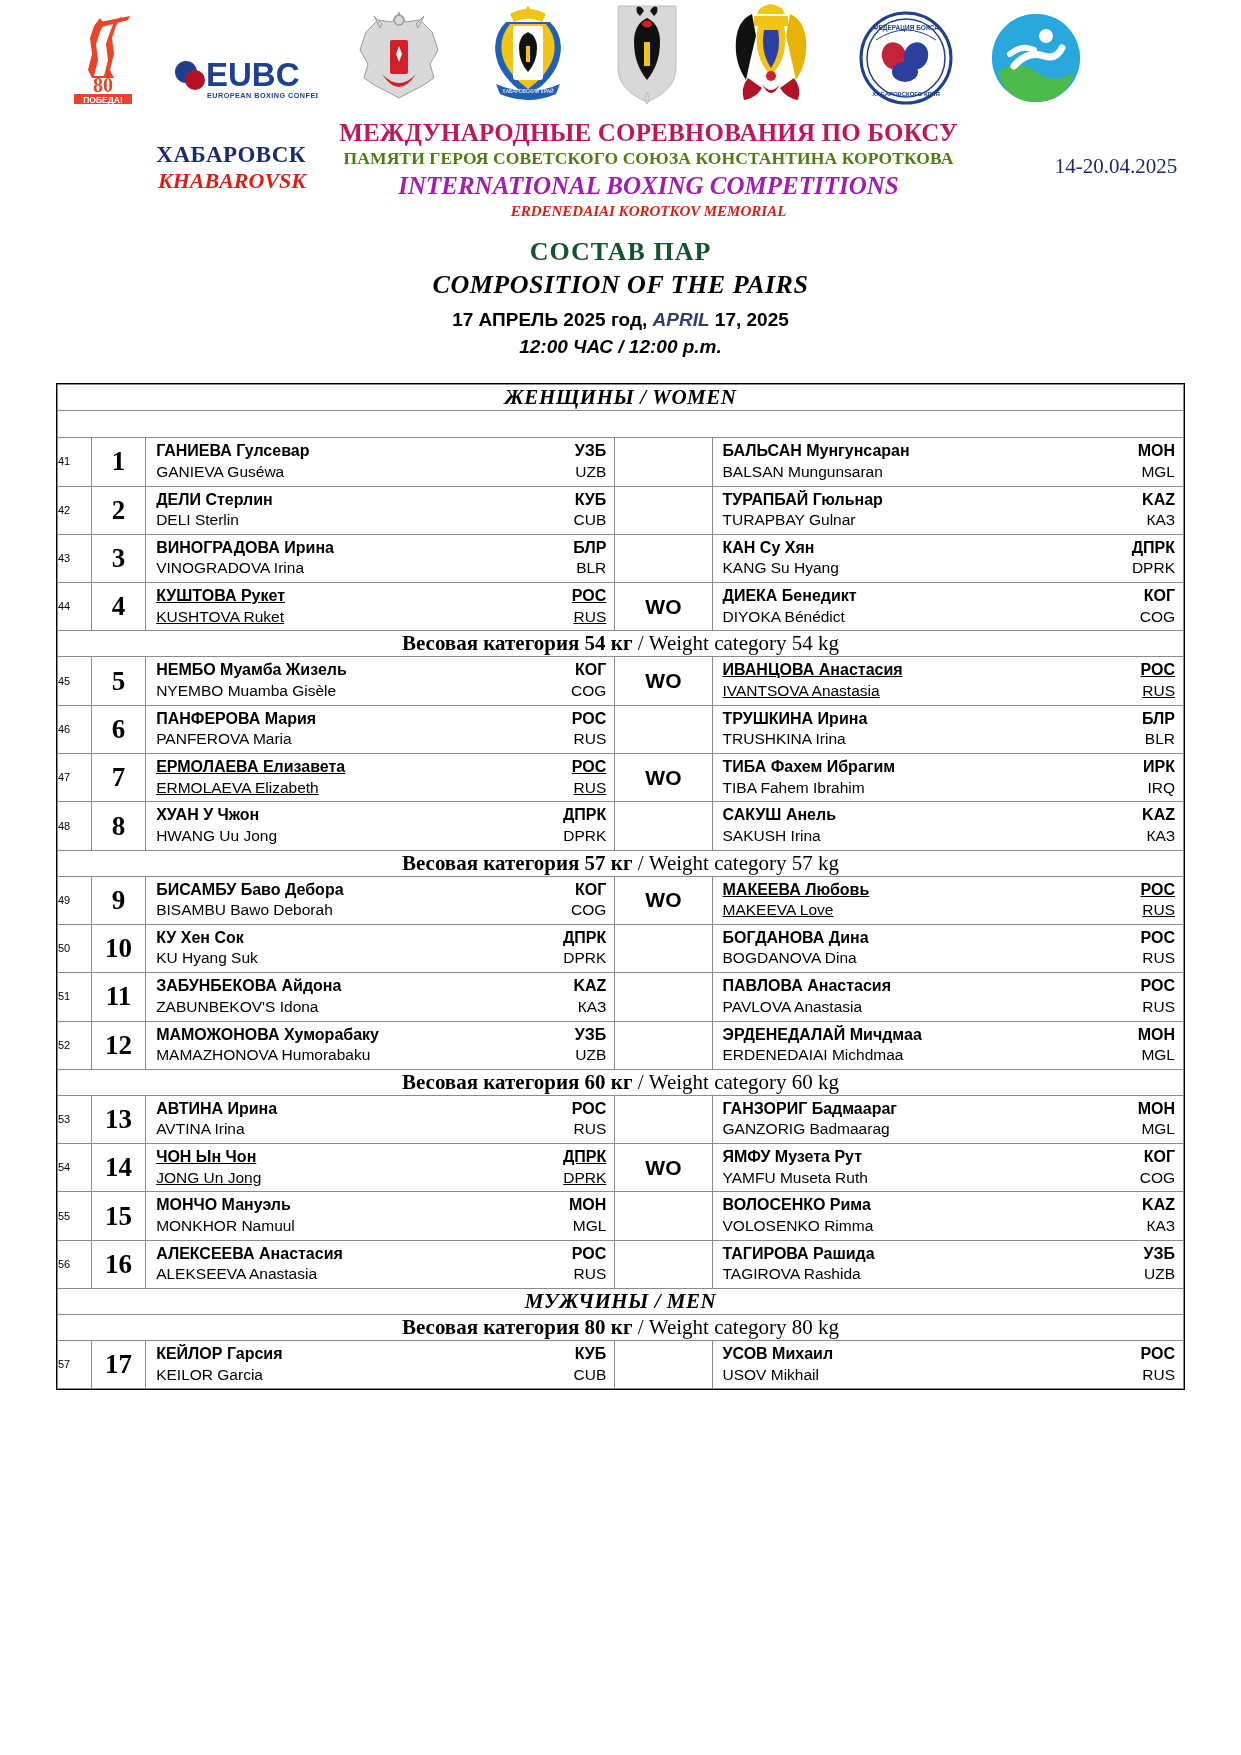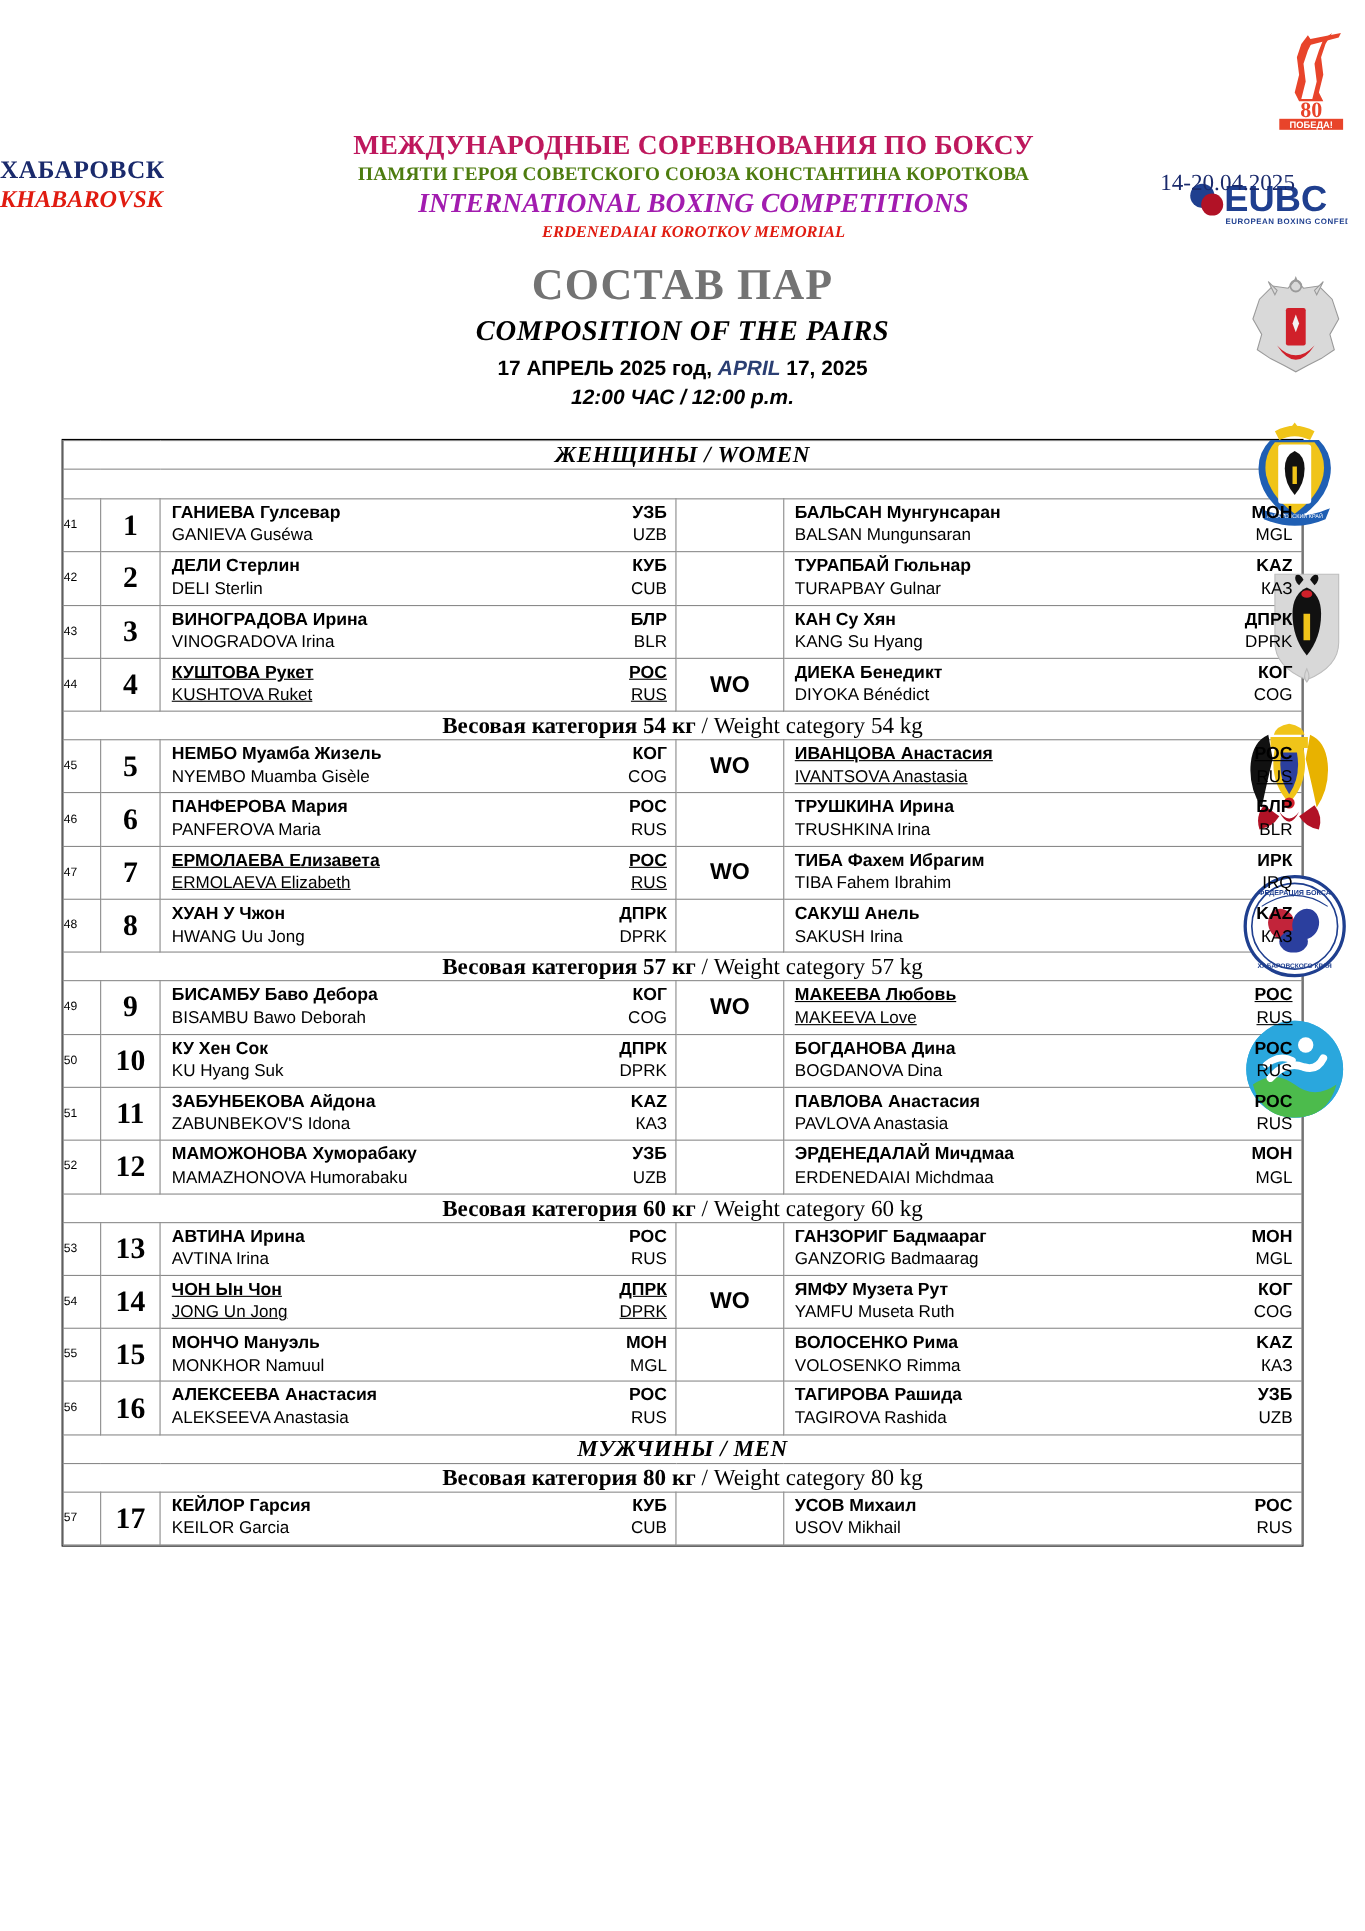--- a/index.html
+++ b/index.html
@@ -20,37 +20,37 @@
 
   
   .logo-strip{
     display:flex;
     align-items:flex-end;
     justify-content:flex-start;
     gap:34px;
     padding:28px 16px 4px 70px;
     height:110px;
     box-sizing:border-box;
-    flex-direction:column;
   }
   .logo{flex:0 0 auto;display:block;}
 
   
   .header-row{
     display:flex;
     align-items:flex-start;
     padding:6px 0 0 0;
     position:relative;
     height:95px;
   }
   .city-block{
     width:270px;
-    text-align:left;
+    text-align:right;
     padding-top:26px;
     flex:0 0 270px;
+    padding-left:36px;
   }
   .city-ru{
     font-family:"Liberation Serif", serif;
     font-weight:bold;
     font-size:23px;
     color:#1a2a6c;
     letter-spacing:.5px;
     line-height:1.15;
   }
   .city-en{
@@ -109,22 +109,22 @@
   }
 
   
   .main-title{
     text-align:center;
     margin-top:26px;
   }
   .mt-ru{
     font-family:"Liberation Serif", serif;
     font-weight:bold;
-    font-size:40px;
-    color:#737373;
+    font-size:26px;
+    color:#14532d;
     letter-spacing:1px;
     line-height:1.12;
   }
   .mt-en{
     font-family:"Liberation Serif", serif;
     font-weight:bold;
     font-style:italic;
     font-size:26px;
     color:#000000;
     letter-spacing:.5px;

